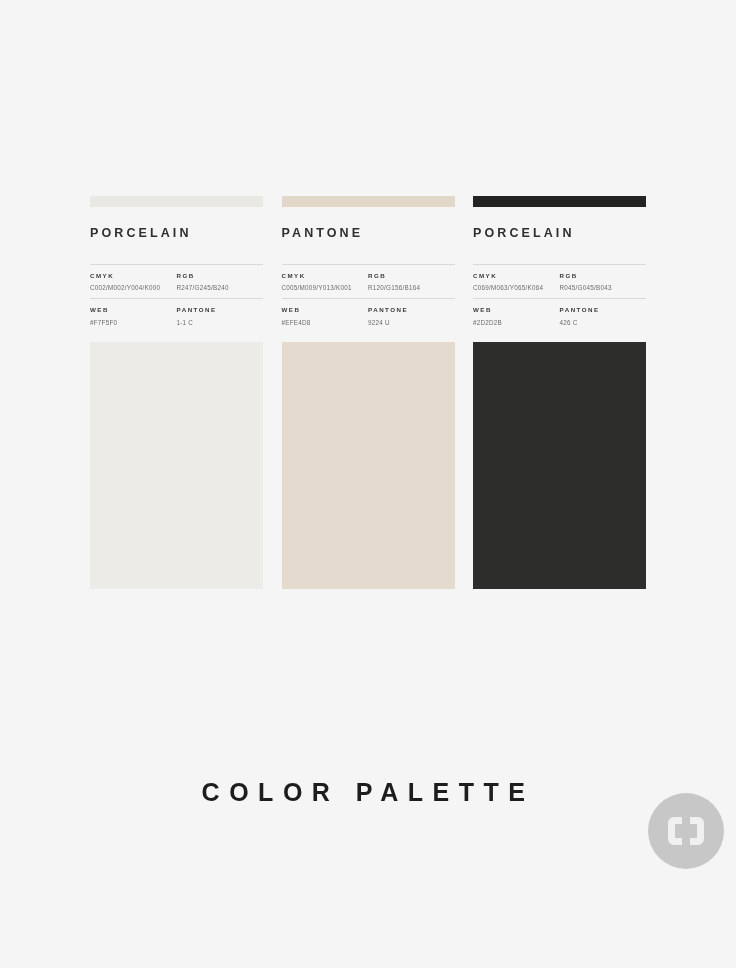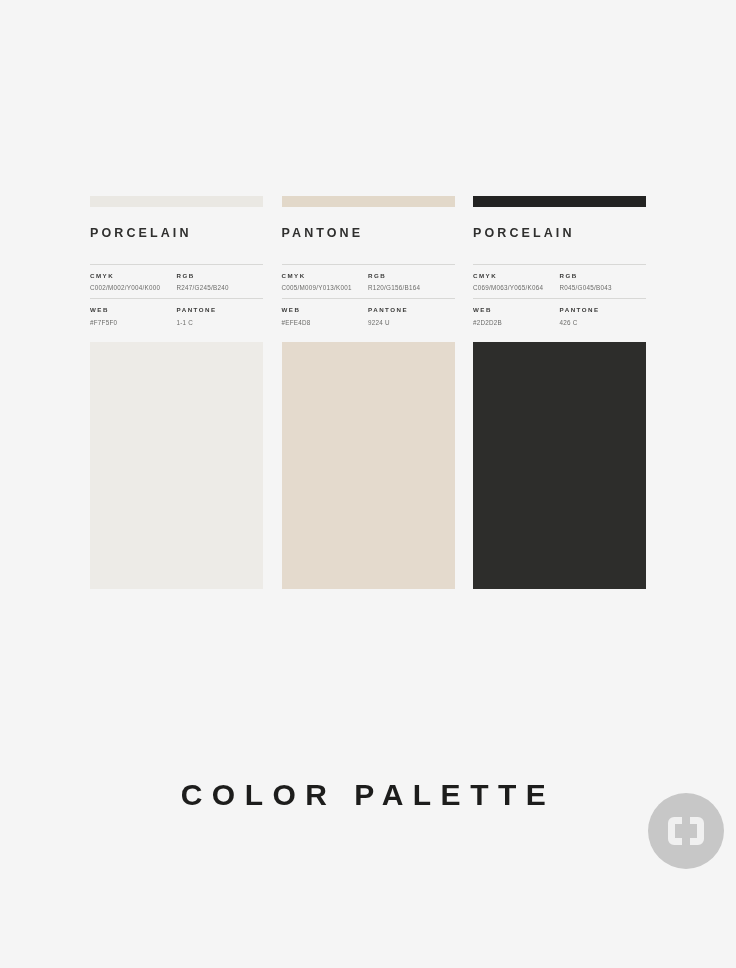--- a/index.html
+++ b/index.html
@@ -91,21 +91,21 @@
     height: 247px;
     width: 100%;
   }
 
   .footer-title {
     position: absolute;
     left: 0;
     right: 0;
     top: 780px;
     text-align: center;
-    font-size: 30px;
+    font-size: 25px;
     font-weight: 700;
     letter-spacing: 9.5px;
     color: #1d1d1c;
     line-height: 1;
   }
 
   .watermark {
     position: absolute;
     left: 648px;
     top: 793px;

